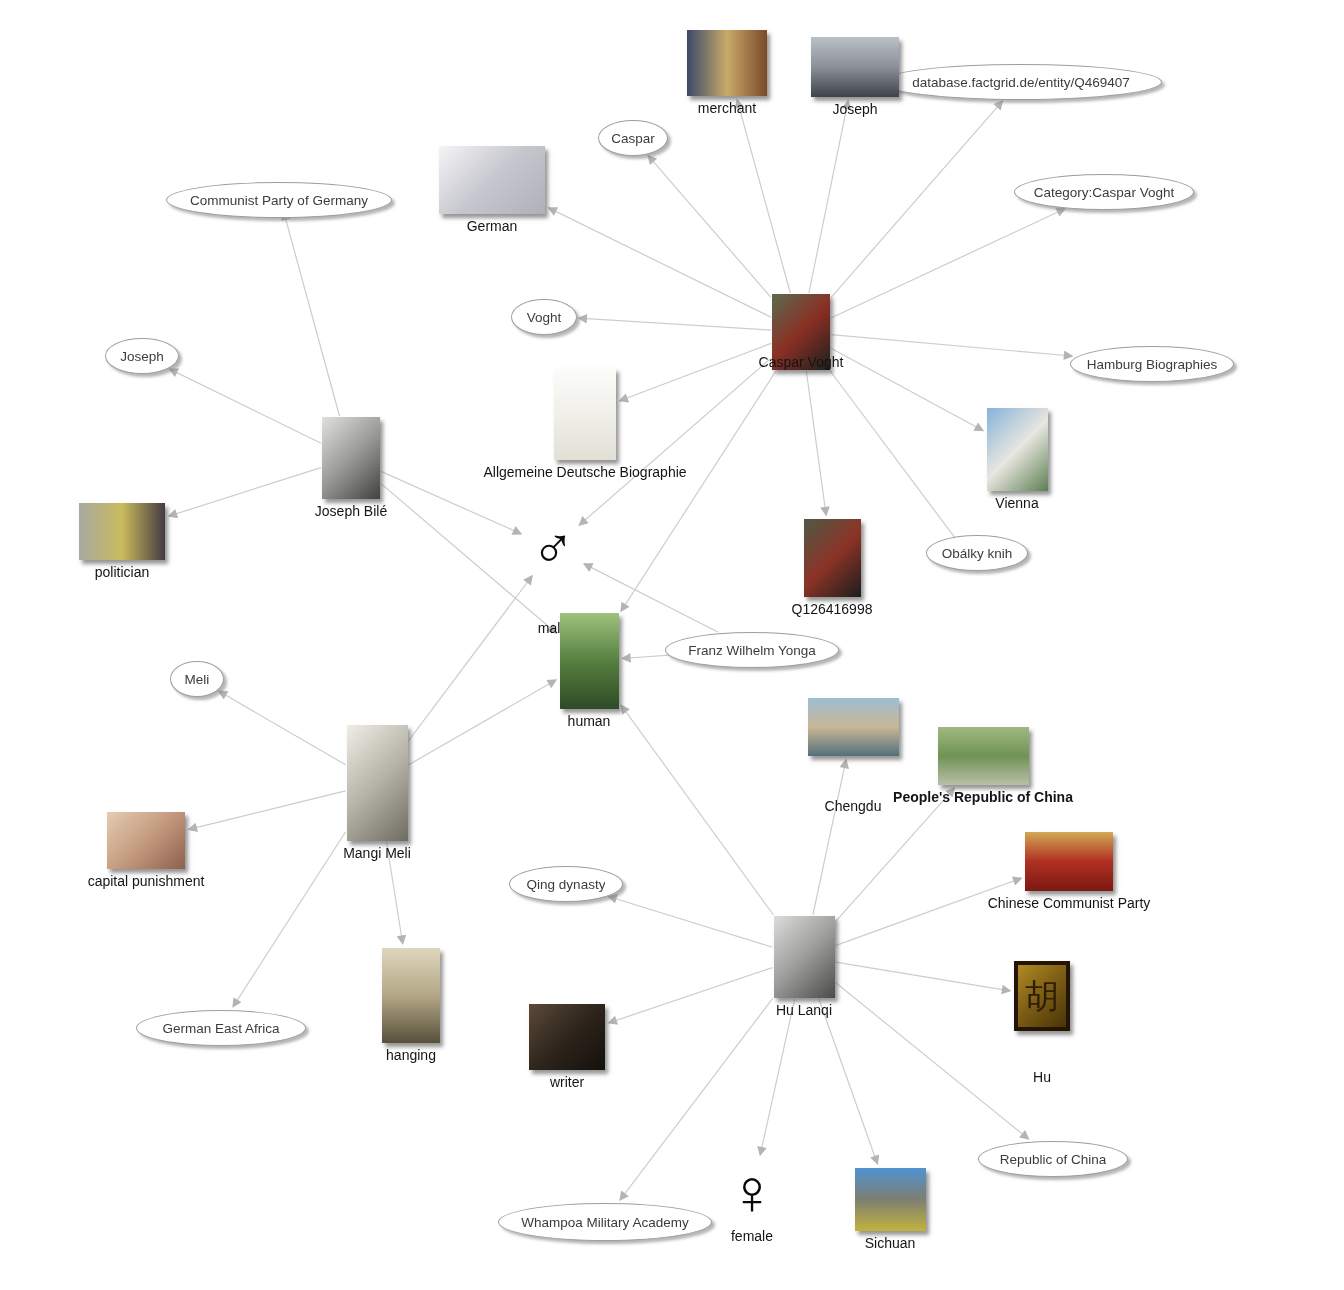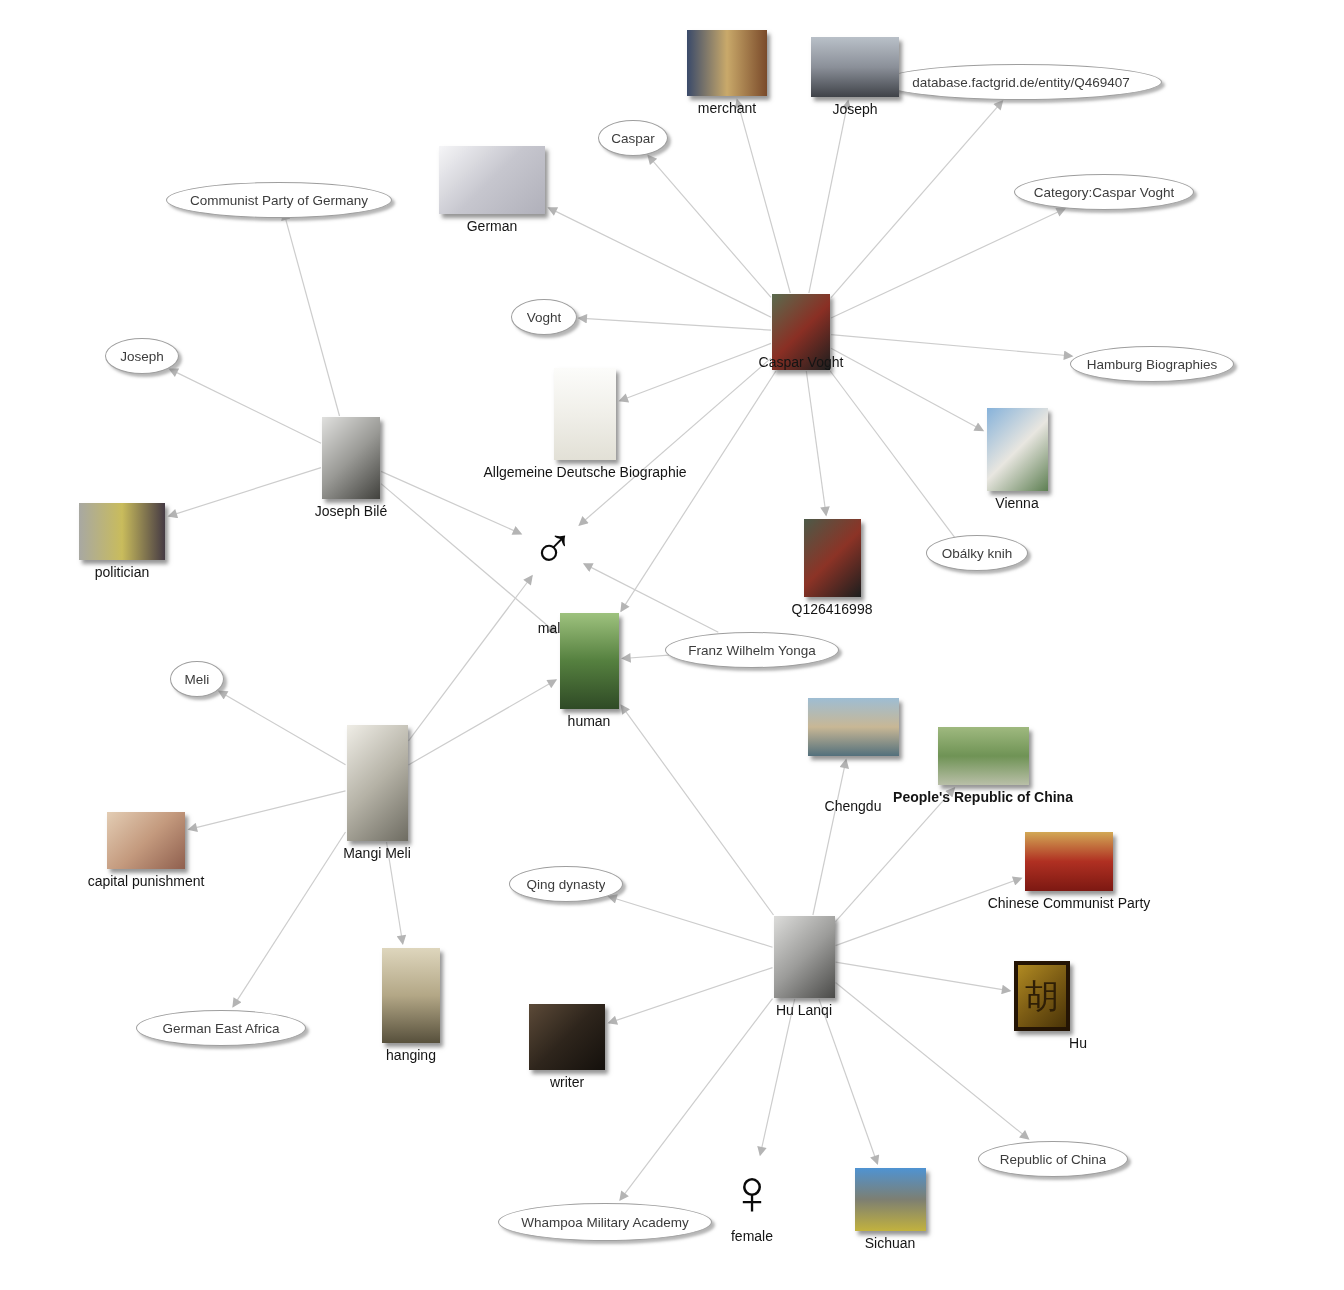--- a/index.html
+++ b/index.html
@@ -150,21 +150,21 @@
       <div class="node-ellipse" style="left: 509px; top: 866px; width: 112px; height: 34px;">
         <span>Qing dynasty</span>
       </div>
       <div class="thumb" style="left: 773.5px; top: 916px; width: 61px; height: 82px; background: linear-gradient(135deg, rgb(220, 220, 218), rgb(156, 156, 154), rgb(74, 74, 72));"></div>
       <div class="nlabel" style="left: 804px; top: 1002px;">Hu Lanqi</div>
       <div class="thumb" style="left: 382px; top: 947.5px; width: 58px; height: 95px; background: linear-gradient(rgb(222, 214, 189), rgb(179, 167, 134), rgb(87, 80, 60));"></div>
       <div class="nlabel" style="left: 411px; top: 1046.5px; text-align: right;">hanging</div>
       <div class="thumb framed" style="left: 1014px; top: 961px; width: 56px; height: 70px; background: linear-gradient(135deg, rgb(176, 138, 34), rgb(124, 92, 20), rgb(74, 52, 8));">
         <span class="thumb-glyph">胡</span>
       </div>
-      <div class="nlabel" style="left: 1042px; top: 1035px; margin-left: 36px;">Hu</div>
+      <div class="nlabel" style="left: 1042px; top: 1069px;">Hu</div>
       <div class="node-ellipse" style="left: 136px; top: 1010px; width: 168px; height: 34px;">
         <span>German East Africa</span>
       </div>
       <div class="thumb" style="left: 529px; top: 1004px; width: 76px; height: 66px; background: linear-gradient(135deg, rgb(92, 74, 56), rgb(46, 37, 28), rgb(20, 16, 12));"></div>
       <div class="nlabel" style="left: 567px; top: 1074px;">writer</div>
       <div class="node-ellipse" style="left: 978px; top: 1141px; width: 148px; height: 34px;">
         <span>Republic of China</span>
       </div>
       <span class="glyph" style="left: 752px; top: 1192px; font-size: 64px;">♀</span>
       <div class="nlabel" style="left: 752px; top: 1228px;">female</div>

